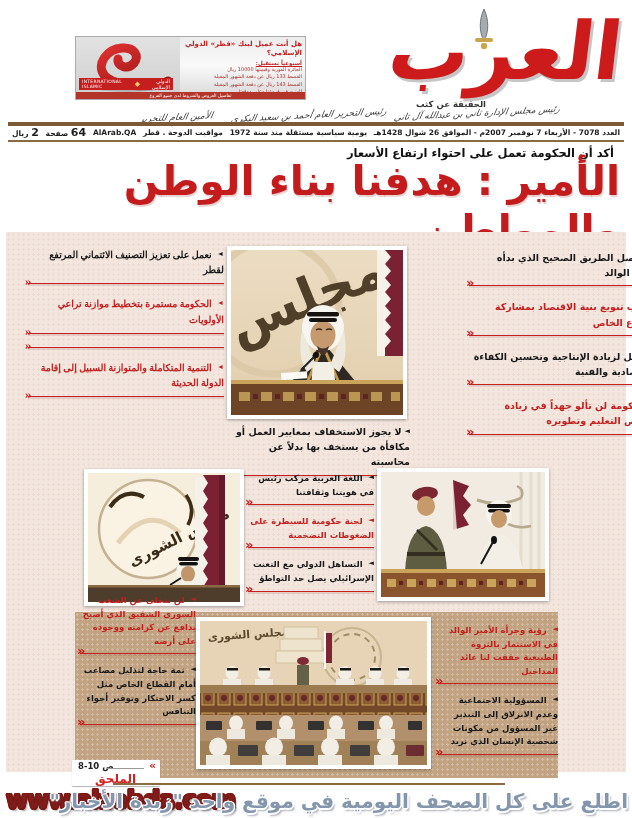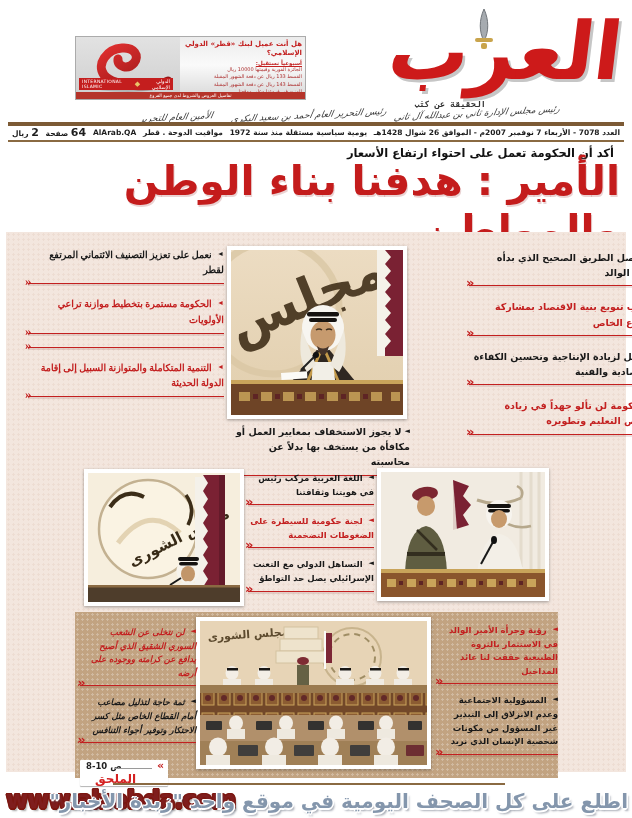--- a/index.html
+++ b/index.html
@@ -2,21 +2,21 @@
 <html lang="ar"><head>
 <meta charset="utf-8">
 <style>
   html,body{margin:0;padding:0;background:#fff;}
   body{font-family:"DejaVu Sans",sans-serif;}
   .page{position:relative;width:632px;height:818px;background:#fff;overflow:hidden;}
 
   
   .masthead-title{position:absolute;top:12px;right:10px;font-size:80px;line-height:1;font-weight:bold;
     color:#cd1a1a;transform:skewX(-7deg);text-shadow:3px 3px 0 #c6c6c6;direction:rtl;}
-  .tagline{position:absolute;top:99px;right:146px;font-size:8.5px;font-weight:bold;color:#333;direction:rtl;font-family:Liberation Mono, monospace;}
+  .tagline{position:absolute;top:99px;right:146px;font-size:8.5px;font-weight:bold;color:#333;direction:rtl;}
   .dagger{position:absolute;top:8px;right:134px;width:28px;height:42px;}
   .ad-box{position:absolute;left:75px;top:36px;width:229px;height:62px;border:1px solid #ababab;
     background:linear-gradient(180deg,#ececec,#fafafa 45%,#d7d7d7);}
   .ad-art{position:absolute;left:0;top:0;width:104px;height:60px;}
   .ad-text{position:absolute;right:3px;top:3px;width:118px;direction:rtl;text-align:right;}
   .ad-title{color:#c32020;font-weight:bold;font-size:7px;line-height:1.3;}
   .ad-sub{color:#c32020;font-size:5.5px;font-weight:bold;margin-top:2px;text-decoration:underline;}
   .ad-line{color:#ae3030;font-size:5px;line-height:1.45;}
   .ad-logo{position:absolute;left:3px;bottom:9px;width:94px;height:12px;background:#c41e1e;color:#fff;
     display:flex;align-items:center;gap:3px;padding:0 3px;box-sizing:border-box;}
@@ -50,34 +50,34 @@
   #photo1{left:227px;top:246px;}
   #photo2{left:84px;top:469px;}
   #photo3{left:377px;top:468px;}
   #photo4{left:196px;top:617px;}
 
   
   .col{position:absolute;direction:rtl;}
   #col-tl{left:28px;top:248px;width:196px;font-family:Liberation Serif, serif;}
   #col-tr{left:424px;top:250px;width:190px;margin-left:45px;}
   #col-mid{left:248px;top:472px;width:126px;}
-  #col-bl{left:80px;top:626px;width:116px;font-style:italic;}
+  #col-bl{left:80px;top:594px;width:116px;}
   #col-br{left:438px;top:624px;width:120px;}
   .bullet{margin-bottom:13px;}
   .b-text{font-size:9.5px;font-weight:bold;color:#191919;line-height:1.6;text-align:right;}
   .bullet.red .b-text{color:#c32020;}
   .tri{font-size:7px;margin-left:3px;vertical-align:2px;}
   .b-rule{position:relative;height:0;border-bottom:1.5px solid #c32020;box-shadow:0 1.5px 0 rgba(120,30,30,.25);margin-top:5px;}
   .chev{position:absolute;left:-3px;top:-9px;color:#c32020;font-size:13px;font-weight:bold;line-height:1;}
   .sm .b-text{font-size:8.5px;}
   .sm .bullet{margin-bottom:10px;}
   .caption{position:absolute;left:228px;top:424px;width:182px;direction:rtl;}
 
   
-  .page-ref{position:absolute;left:80px;top:760px;width:88px;height:26px;background:#fff;border-radius:1px;
+  .page-ref{position:absolute;left:72px;top:760px;width:88px;height:26px;background:#fff;border-radius:1px;
     box-shadow:0 1px 1px rgba(0,0,0,.3);}
   .page-ref::after{content:"";position:absolute;left:34px;right:16px;top:8px;border-top:1px solid #9a9a9a;}
   .page-ref .txt{position:absolute;left:6px;top:1px;font-size:8.5px;font-weight:bold;color:#222;direction:rtl;}
   .page-ref .chev2{position:absolute;right:4px;top:-1px;color:#c32020;font-weight:bold;font-size:11px;}
   .hash{position:absolute;left:95px;top:772px;font-size:12px;font-weight:bold;color:#d42222;direction:rtl;}
   .foot-line{position:absolute;left:113px;width:392px;top:783px;height:2px;background:#8a6a42;}
   .alzebda{position:absolute;left:6px;top:786px;font-size:24px;font-weight:bold;color:#7f1d1d;letter-spacing:-1px;
     text-shadow:-1.5px 0 #7c1710,1.5px 0 #7c1710,0 -1.5px #7c1710,0 1.5px #7c1710,
     -1px -1px #7c1710,1px 1px #7c1710,1px -1px #7c1710,-1px 1px #7c1710,2px 3px 2px rgba(0,0,0,.35);
     cursor:pointer;}

